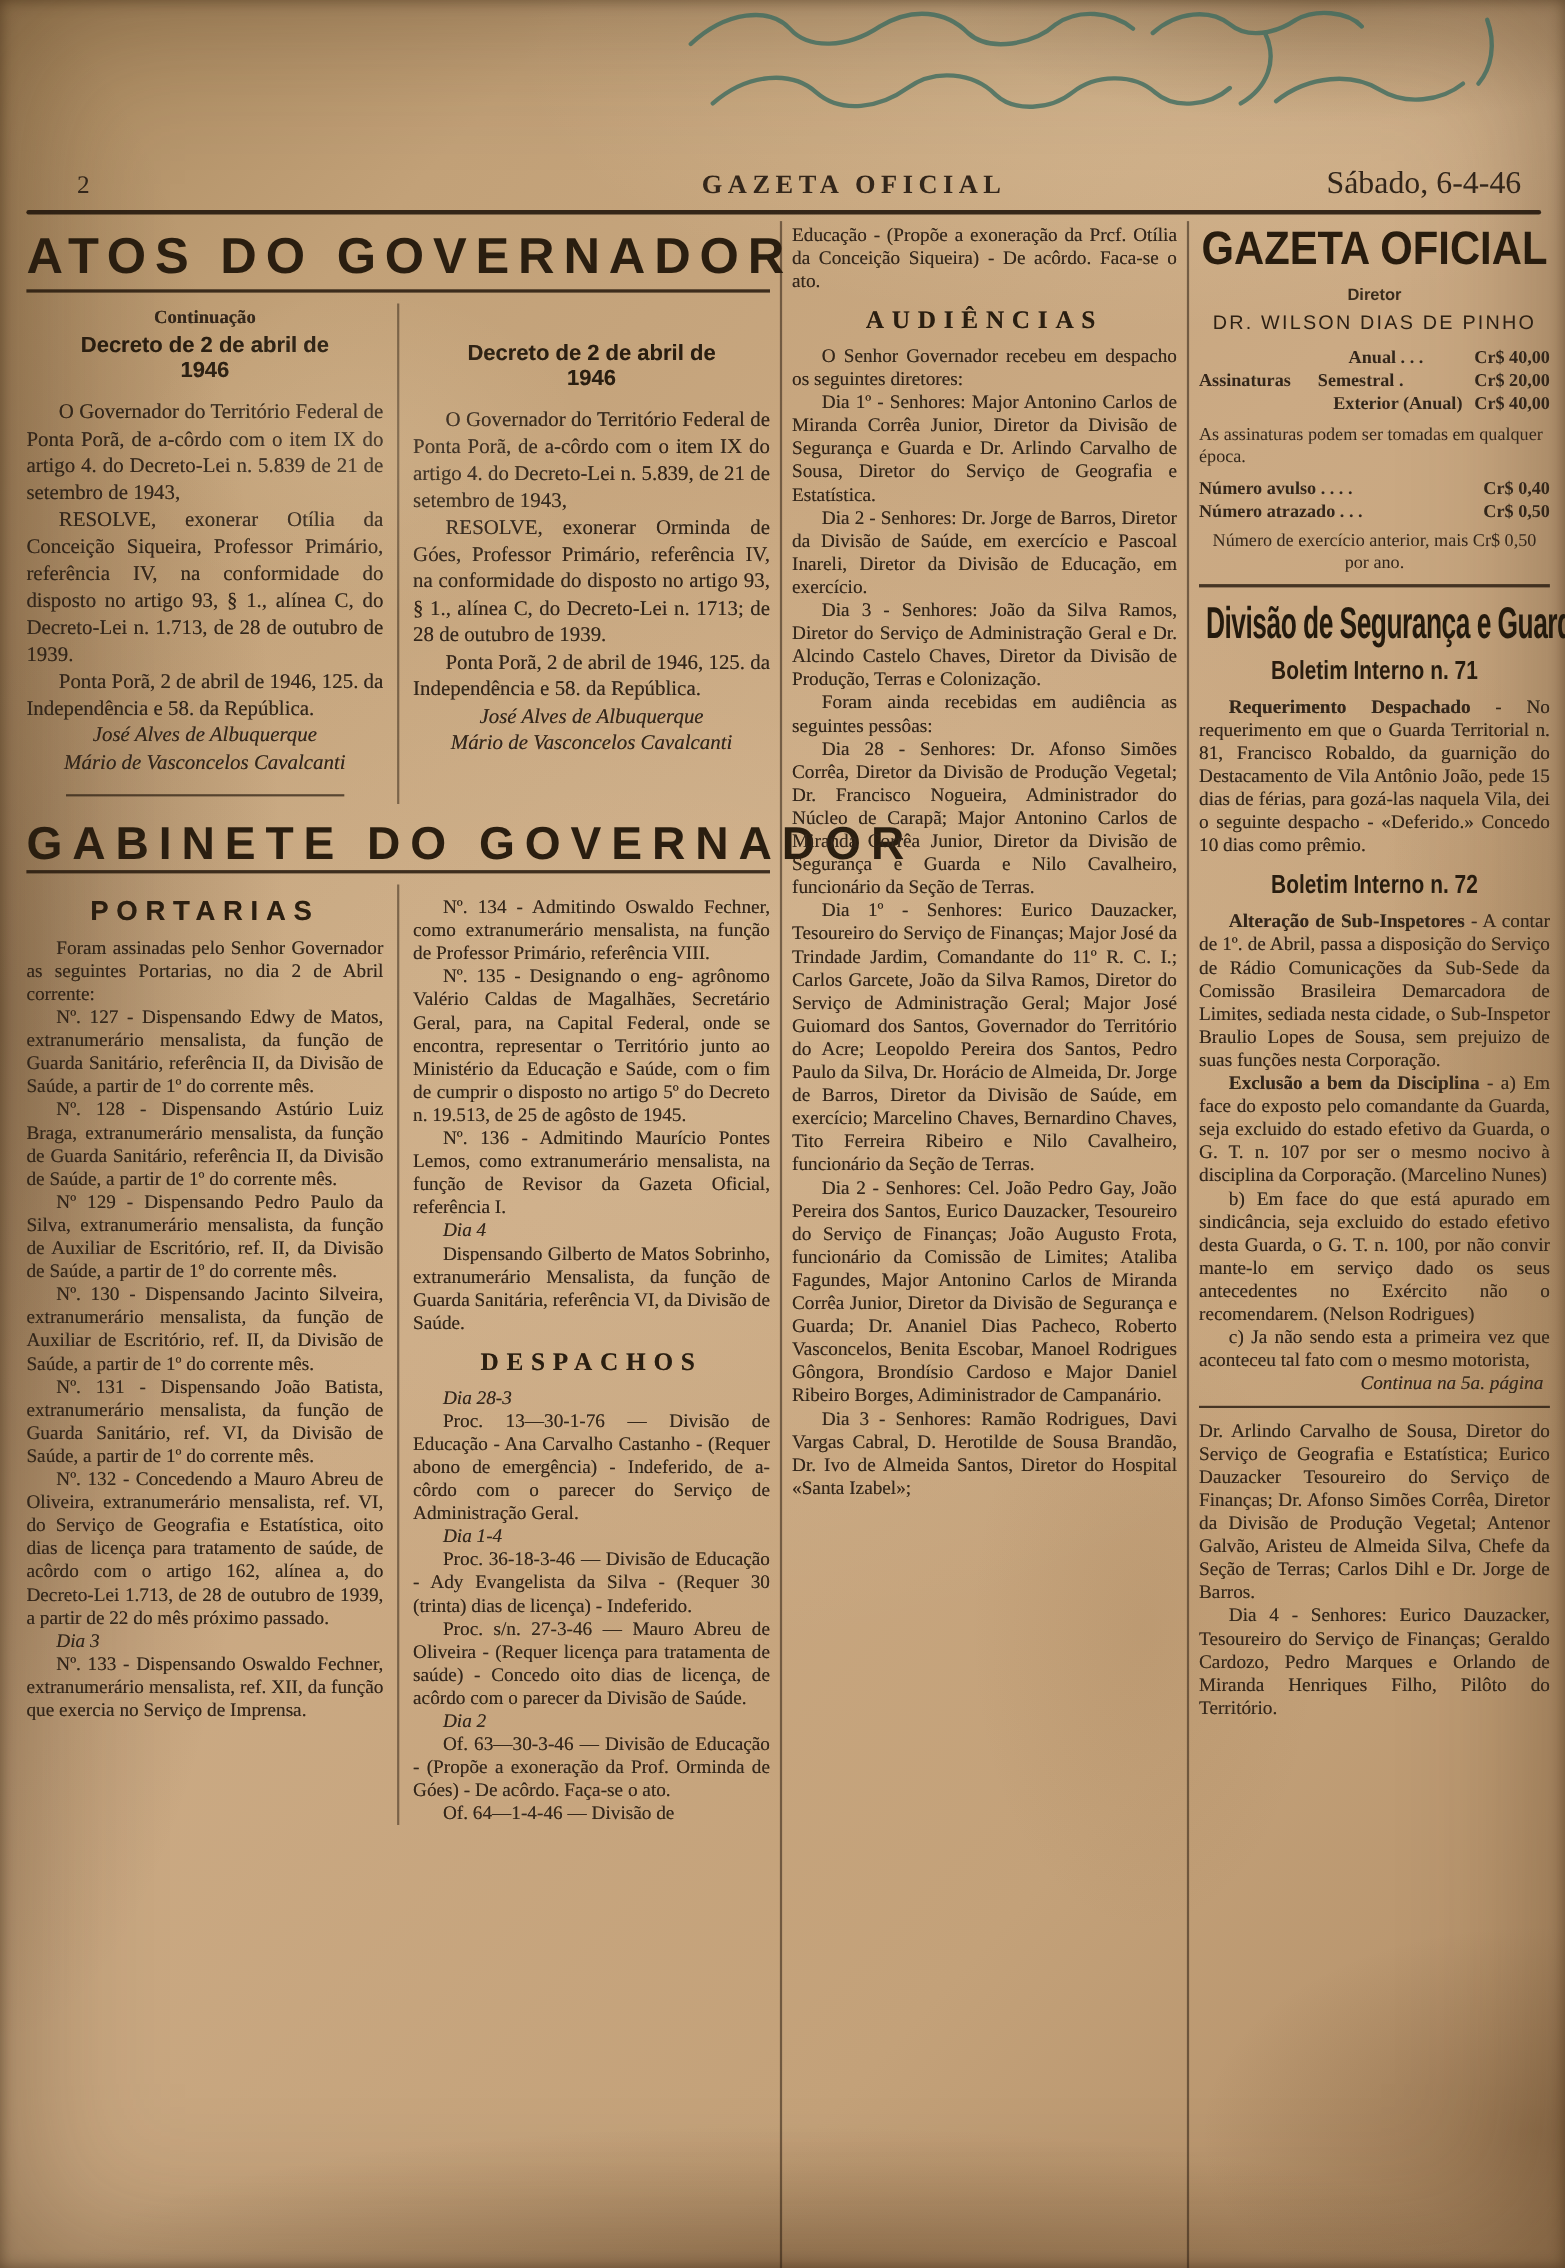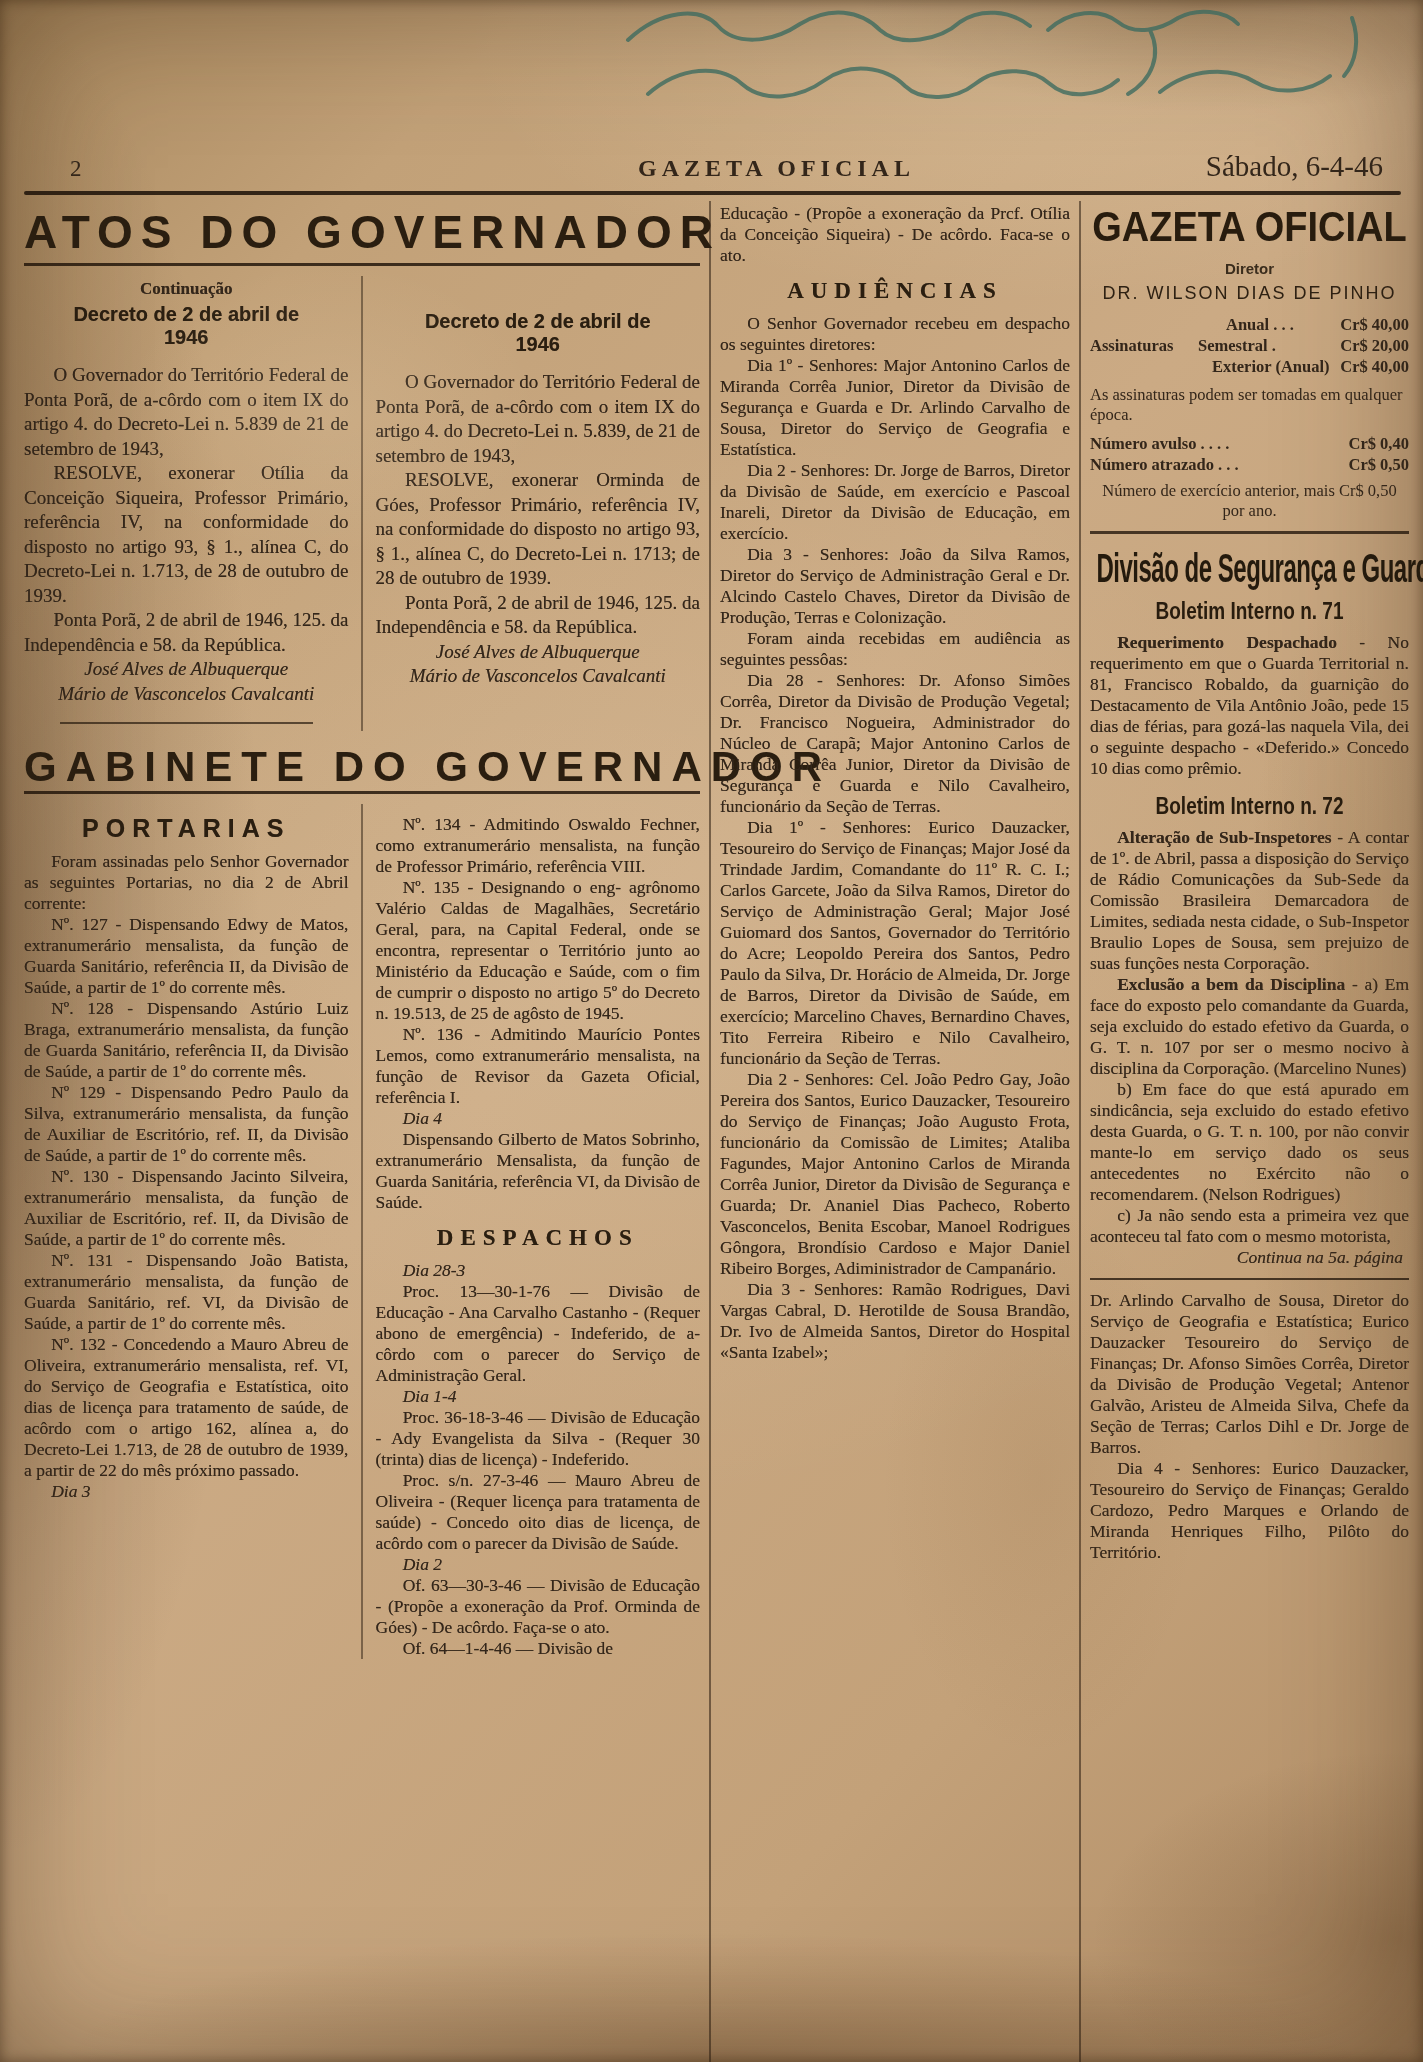--- a/index.html
+++ b/index.html
@@ -153,20 +153,21 @@
         <div class="colA body-text">
           <h4 class="sec-h sans">PORTARIAS</h4>
           <p>Foram assinadas pelo Senhor Governador as seguintes Portarias, no dia 2 de Abril corrente:</p>
           <p>Nº. 127 - Dispensando Edwy de Matos, extranumerário mensalista, da função de Guarda Sanitário, referência II, da Divisão de Saúde, a partir de 1º do corrente mês.</p>
           <p>Nº. 128 - Dispensando Astúrio Luiz Braga, extranumerário mensalista, da função de Guarda Sanitário, referência II, da Divisão de Saúde, a partir de 1º do corrente mês.</p>
           <p>Nº 129 - Dispensando Pedro Paulo da Silva, extranumerário mensalista, da função de Auxiliar de Escritório, ref. II, da Divisão de Saúde, a partir de 1º do corrente mês.</p>
           <p>Nº. 130 - Dispensando Jacinto Silveira, extranumerário mensalista, da função de Auxiliar de Escritório, ref. II, da Divisão de Saúde, a partir de 1º do corrente mês.</p>
           <p>Nº. 131 - Dispensando João Batista, extranumerário mensalista, da função de Guarda Sanitário, ref. VI, da Divisão de Saúde, a partir de 1º do corrente mês.</p>
           <p>Nº. 132 - Concedendo a Mauro Abreu de Oliveira, extranumerário mensalista, ref. VI, do Serviço de Geografia e Estatística, oito dias de licença para tratamento de saúde, de acôrdo com o artigo 162, alínea a, do Decreto-Lei 1.713, de 28 de outubro de 1939, a partir de 22 do mês próximo passado.</p>
           <p class="daylabel">Dia 3</p>
+          <p>Nº. 133 - Dispensando Oswaldo Fechner, extranumerário mensalista, ref. XII, da função que exercia no Serviço de Imprensa.</p>
         </div>
         <div class="colB body-text" style="border:none">
           <p style="margin-top:10px">Nº. 134 - Admitindo Oswaldo Fechner, como extranumerário mensalista, na função de Professor Primário, referência VIII.</p>
           <p>Nº. 135 - Designando o eng- agrônomo Valério Caldas de Magalhães, Secretário Geral, para, na Capital Federal, onde se encontra, representar o Território junto ao Ministério da Educação e Saúde, com o fim de cumprir o disposto no artigo 5º do Decreto n. 19.513, de 25 de agôsto de 1945.</p>
           <p>Nº. 136 - Admitindo Maurício Pontes Lemos, como extranumerário mensalista, na função de Revisor da Gazeta Oficial, referência I.</p>
           <p class="daylabel">Dia 4</p>
           <p>Dispensando Gilberto de Matos Sobrinho, extranumerário Mensalista, da função de Guarda Sanitária, referência VI, da Divisão de Saúde.</p>
           <h4 class="sec-h serif">DESPACHOS</h4>
           <p class="daylabel">Dia 28-3</p>
           <p>Proc. 13—30-1-76 — Divisão de Educação - Ana Carvalho Castanho - (Requer abono de emergência) - Indeferido, de a-côrdo com o parecer do Serviço de Administração Geral.</p>

